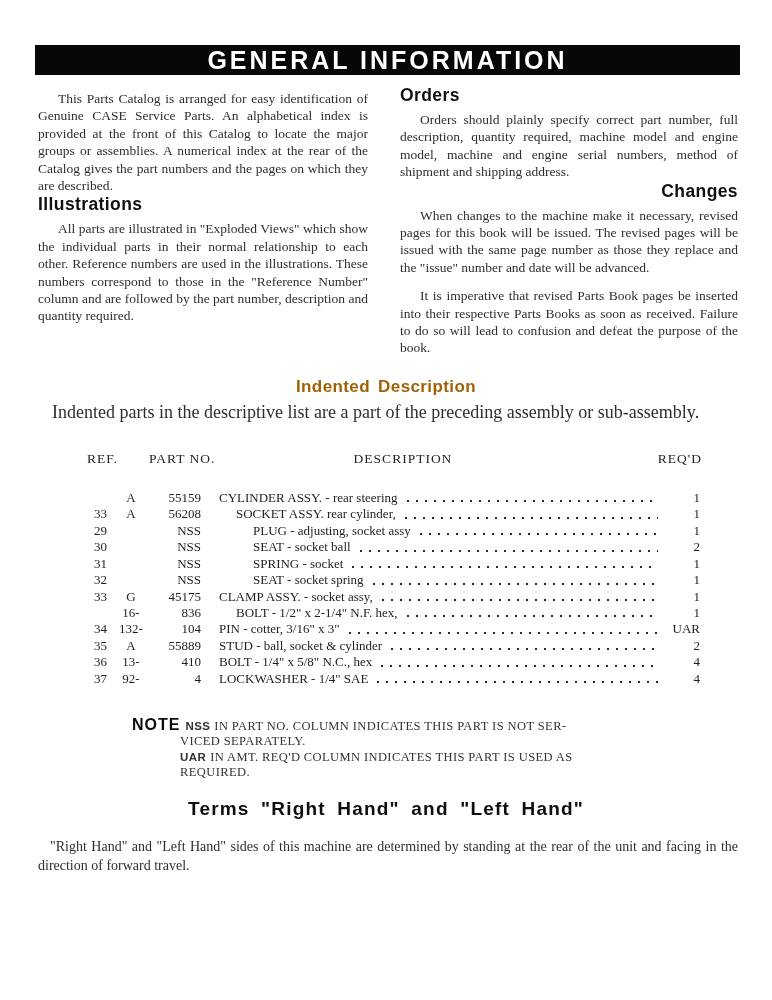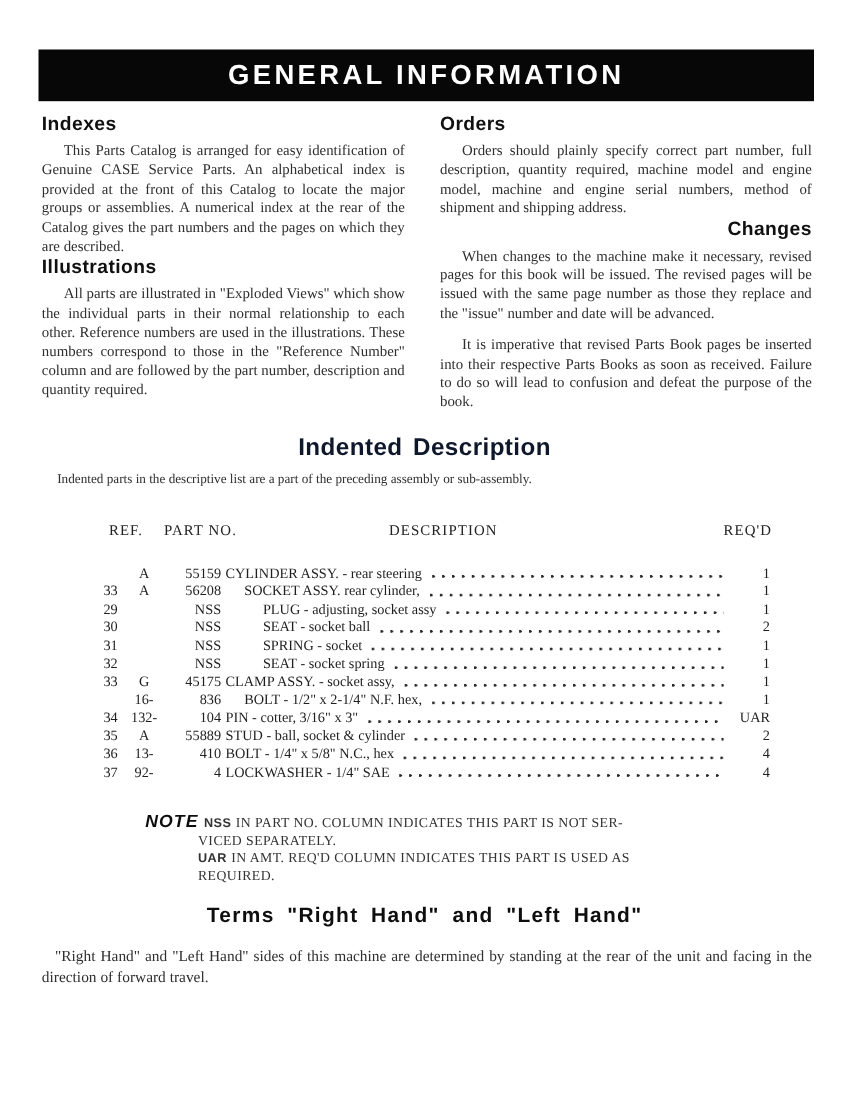--- a/index.html
+++ b/index.html
@@ -2,21 +2,21 @@
 <html><head>
 <meta charset="utf-8">
 <style>
   html,body{margin:0;padding:0;background:#ffffff;}
   body{
     width:772px;height:1000px;overflow:hidden;
     font-family:"Liberation Serif",serif;color:#2b2b2b;
     -webkit-font-smoothing:antialiased;
   }
   .banner{
-    margin:45px 32px 0 35px;height:47px;background:#070707;
+    margin:45px 32px 0 35px;height:30px;background:#070707;
     display:flex;align-items:center;justify-content:center;
   }
   .banner-title{
     color:#ffffff;font-family:"Liberation Sans",sans-serif;
     font-weight:bold;font-size:25px;letter-spacing:3px;
   }
   .columns{display:flex;margin:10px 34px 0 38px;gap:32px;}
   .col-left{width:330px;flex:none;}
   .col-right{flex:1;min-width:0;}
   h2.sec{
@@ -25,54 +25,54 @@
   }
   p.bodytxt{
     margin:5px 0 0;text-align:justify;text-indent:20px;
     font-size:13.5px;line-height:17.4px;color:#2e2e2e;
   }
   .mt-illus{margin-top:20px;}
   .mt-changes{margin-top:16px;text-align:right;}
   p.bodytxt + p.bodytxt{margin-top:11px;}
   h2.center-sec{
     font-family:"Liberation Sans",sans-serif;font-weight:bold;
-    font-size:22px;color:#0f172a;text-align:center;
+    font-size:17px;color:#a16207;text-align:center;
     margin:20px 16px 0;letter-spacing:0.4px;word-spacing:3px;
   }
   .indented-body{margin:7px 36px 0 38px;}
   .indented-body p{
     margin:0;text-align:justify;text-indent:14px;
-    font-size:12px;line-height:17.2px;color:#2e2e2e;
+    font-size:18px;line-height:17.2px;color:#2e2e2e;
   }
   
   .ptable{margin:30px 72px 0 85px;color:#1e1e1e;}
   .t-head{position:relative;height:17px;font-size:13.5px;letter-spacing:1px;color:#232323;}
-  .t-head .h-ref{position:absolute;left:14px;top:0;}
+  .t-head .h-ref{position:absolute;left:2px;top:0;}
   .t-head .h-part{position:absolute;left:64px;top:0;}
   .t-head .h-desc{position:absolute;left:318px;top:0;transform:translateX(-50%);}
   .t-head .h-req{position:absolute;right:-2px;top:0;}
   .t-rows{margin-top:22px;}
   .prow{display:flex;align-items:baseline;font-size:13px;line-height:16.4px;}
   .c-ref{width:22px;flex:none;text-align:right;}
   .c-prefix{width:36px;flex:none;margin-left:6px;text-align:center;}
   .c-part{width:50px;flex:none;text-align:right;margin-left:2px;}
-  .c-desc{flex:1;display:flex;align-items:center;margin-left:4px;min-width:0;}
+  .c-desc{flex:1;display:flex;align-items:center;margin-left:18px;min-width:0;}
   .leader{
     flex:1 1 auto;height:4px;align-self:flex-end;margin:0 6px 3px 8px;
     background-image:radial-gradient(circle at 2px 2px,#2a2a2a 1.15px,transparent 1.5px);
     background-size:9px 4px;background-repeat:repeat-x;
   }
   .c-req{width:36px;flex:none;text-align:right;}
   
   .note{margin:30px 0 0 132px;width:472px;padding-left:48px;
     font-size:12.5px;line-height:15.5px;letter-spacing:0.4px;color:#333;}
   .note p{margin:0;}
   .note p.hang{text-indent:-48px;}
   .note-label{
-    font-family:"Liberation Sans",sans-serif;font-weight:bold;font-style:italic;
+    font-family:"Liberation Sans",sans-serif;font-weight:bold;
     font-size:16px;letter-spacing:1px;color:#0c0c0c;margin-right:5px;
   }
   .note-term{font-family:"Liberation Sans",sans-serif;font-weight:bold;font-size:11.5px;margin-right:4px;}
   
   h2.terms{
     font-family:"Liberation Sans",sans-serif;font-weight:bold;
     font-size:19px;color:#0e0e0e;text-align:center;margin:17px 0 0;
     letter-spacing:1.2px;word-spacing:5px;
   }
   .terms-body{
@@ -82,21 +82,20 @@
 </style>
 </head>
 <body>
 
 <div class="banner">
   <span class="banner-title">GENERAL INFORMATION</span>
 </div>
 
 <div class="columns">
   <div class="col-left">
-    <h2 class="sec">Indexes</h2>
     <p class="bodytxt">This Parts Catalog is arranged for easy identification of Genuine CASE Service Parts. An alphabetical index is provided at the front of this Catalog to locate the major groups or assemblies. A numerical index at the rear of the Catalog gives the part numbers and the pages on which they are described.</p>
     <h2 class="sec mt-illus">Illustrations</h2>
     <p class="bodytxt">All parts are illustrated in "Exploded Views" which show the individual parts in their normal relationship to each other. Reference numbers are used in the illustrations. These numbers correspond to those in the "Reference Number" column and are followed by the part number, description and quantity required.</p>
   </div>
   <div class="col-right">
     <h2 class="sec">Orders</h2>
     <p class="bodytxt">Orders should plainly specify correct part number, full description, quantity required, machine model and engine model, machine and engine serial numbers, method of shipment and shipping address.</p>
     <h2 class="sec mt-changes">Changes</h2>
     <p class="bodytxt">When changes to the machine make it necessary, revised pages for this book will be issued. The revised pages will be issued with the same page number as those they replace and the "issue" number and date will be advanced.</p>
     <p class="bodytxt">It is imperative that revised Parts Book pages be inserted into their respective Parts Books as soon as received. Failure to do so will lead to confusion and defeat the purpose of the book.</p>

